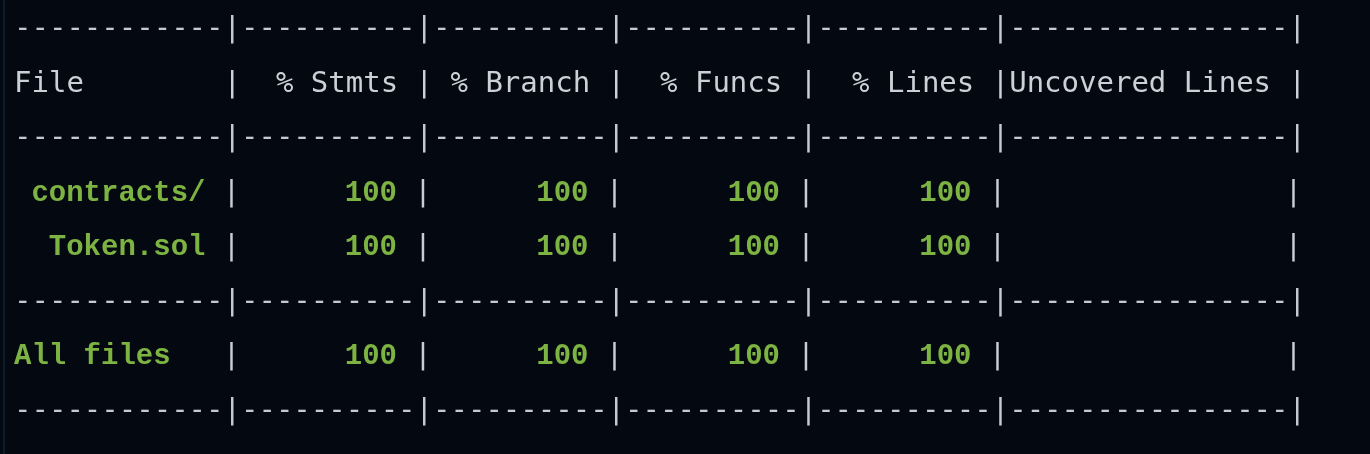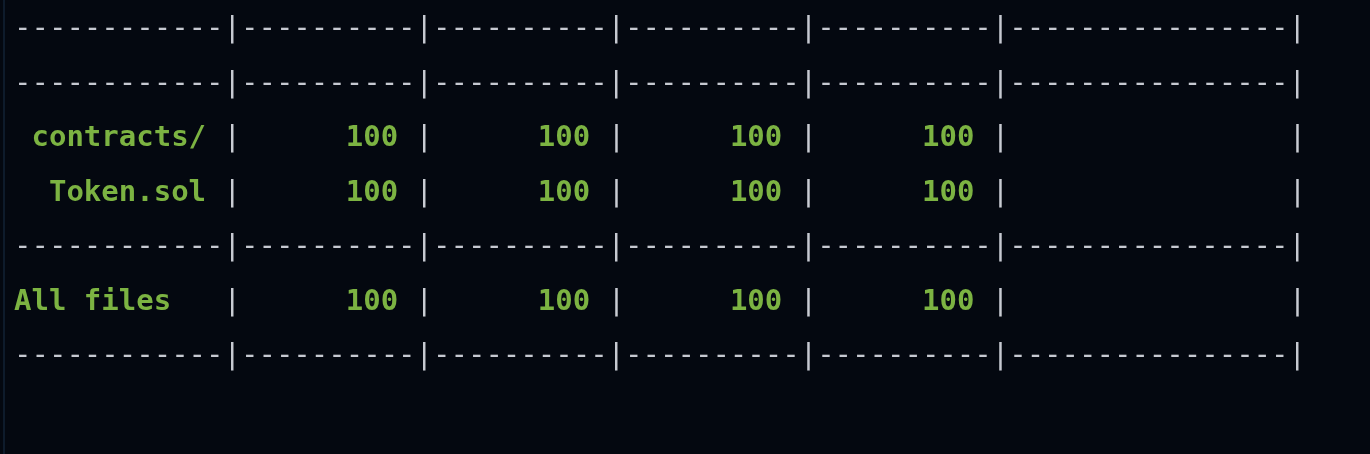--- a/index.html
+++ b/index.html
@@ -59,35 +59,37 @@
   .term-line.header {
     color: #cdd0d7;
   }
 
   .term-line.datarow {
     font-weight: bold;
   }
 
   .cov-green {
     color: #7cb342;
+    font-family: Liberation Mono, monospace;
   }
 
   .plain {
     color: #c9ccd3;
     font-weight: normal;
   }
 </style>
 </head>
 <body>
 
 <div id="terminal">
   <div class="term-body">
 
     <div class="term-line sep">------------|----------|----------|----------|----------|----------------|</div>
 
+    <div class="term-line header">File        |  % Stmts | % Branch |  % Funcs |  % Lines |Uncovered Lines |</div>
 
     <div class="term-line sep">------------|----------|----------|----------|----------|----------------|</div>
 
     <div class="term-line datarow"><span class="cov-green"> contracts/ </span><span class="plain">|</span><span class="cov-green">      100 </span><span class="plain">|</span><span class="cov-green">      100 </span><span class="plain">|</span><span class="cov-green">      100 </span><span class="plain">|</span><span class="cov-green">      100 </span><span class="plain">|</span><span class="cov-green">                </span><span class="plain">|</span></div>
 
     <div class="term-line datarow"><span class="cov-green">  Token.sol </span><span class="plain">|</span><span class="cov-green">      100 </span><span class="plain">|</span><span class="cov-green">      100 </span><span class="plain">|</span><span class="cov-green">      100 </span><span class="plain">|</span><span class="cov-green">      100 </span><span class="plain">|</span><span class="cov-green">                </span><span class="plain">|</span></div>
 
     <div class="term-line sep">------------|----------|----------|----------|----------|----------------|</div>
 
     <div class="term-line datarow"><span class="cov-green">All files   </span><span class="plain">|</span><span class="cov-green">      100 </span><span class="plain">|</span><span class="cov-green">      100 </span><span class="plain">|</span><span class="cov-green">      100 </span><span class="plain">|</span><span class="cov-green">      100 </span><span class="plain">|</span><span class="cov-green">                </span><span class="plain">|</span></div>

